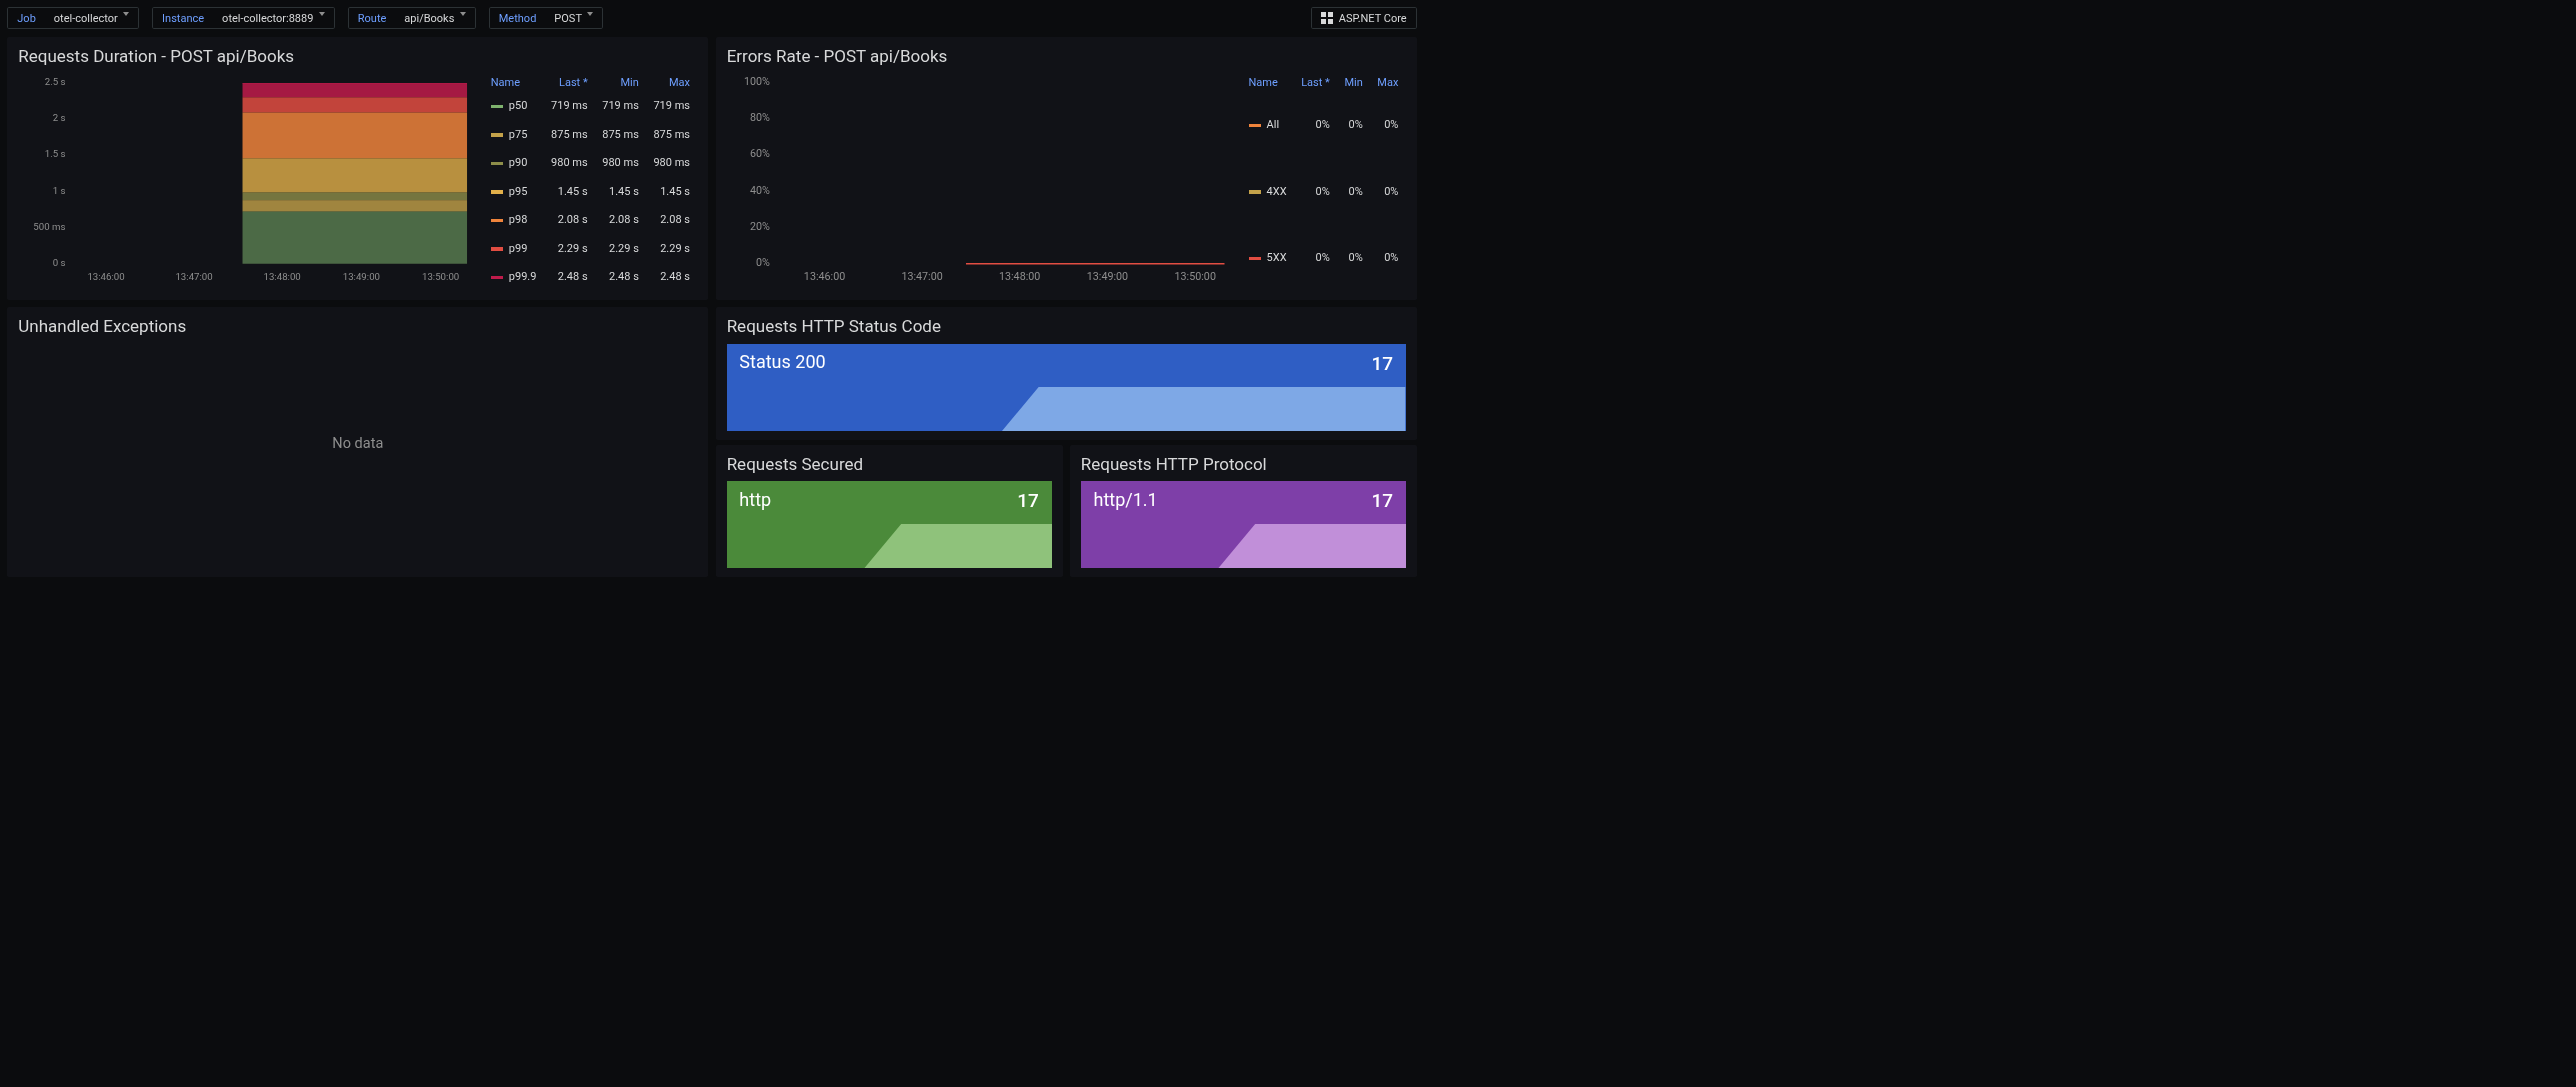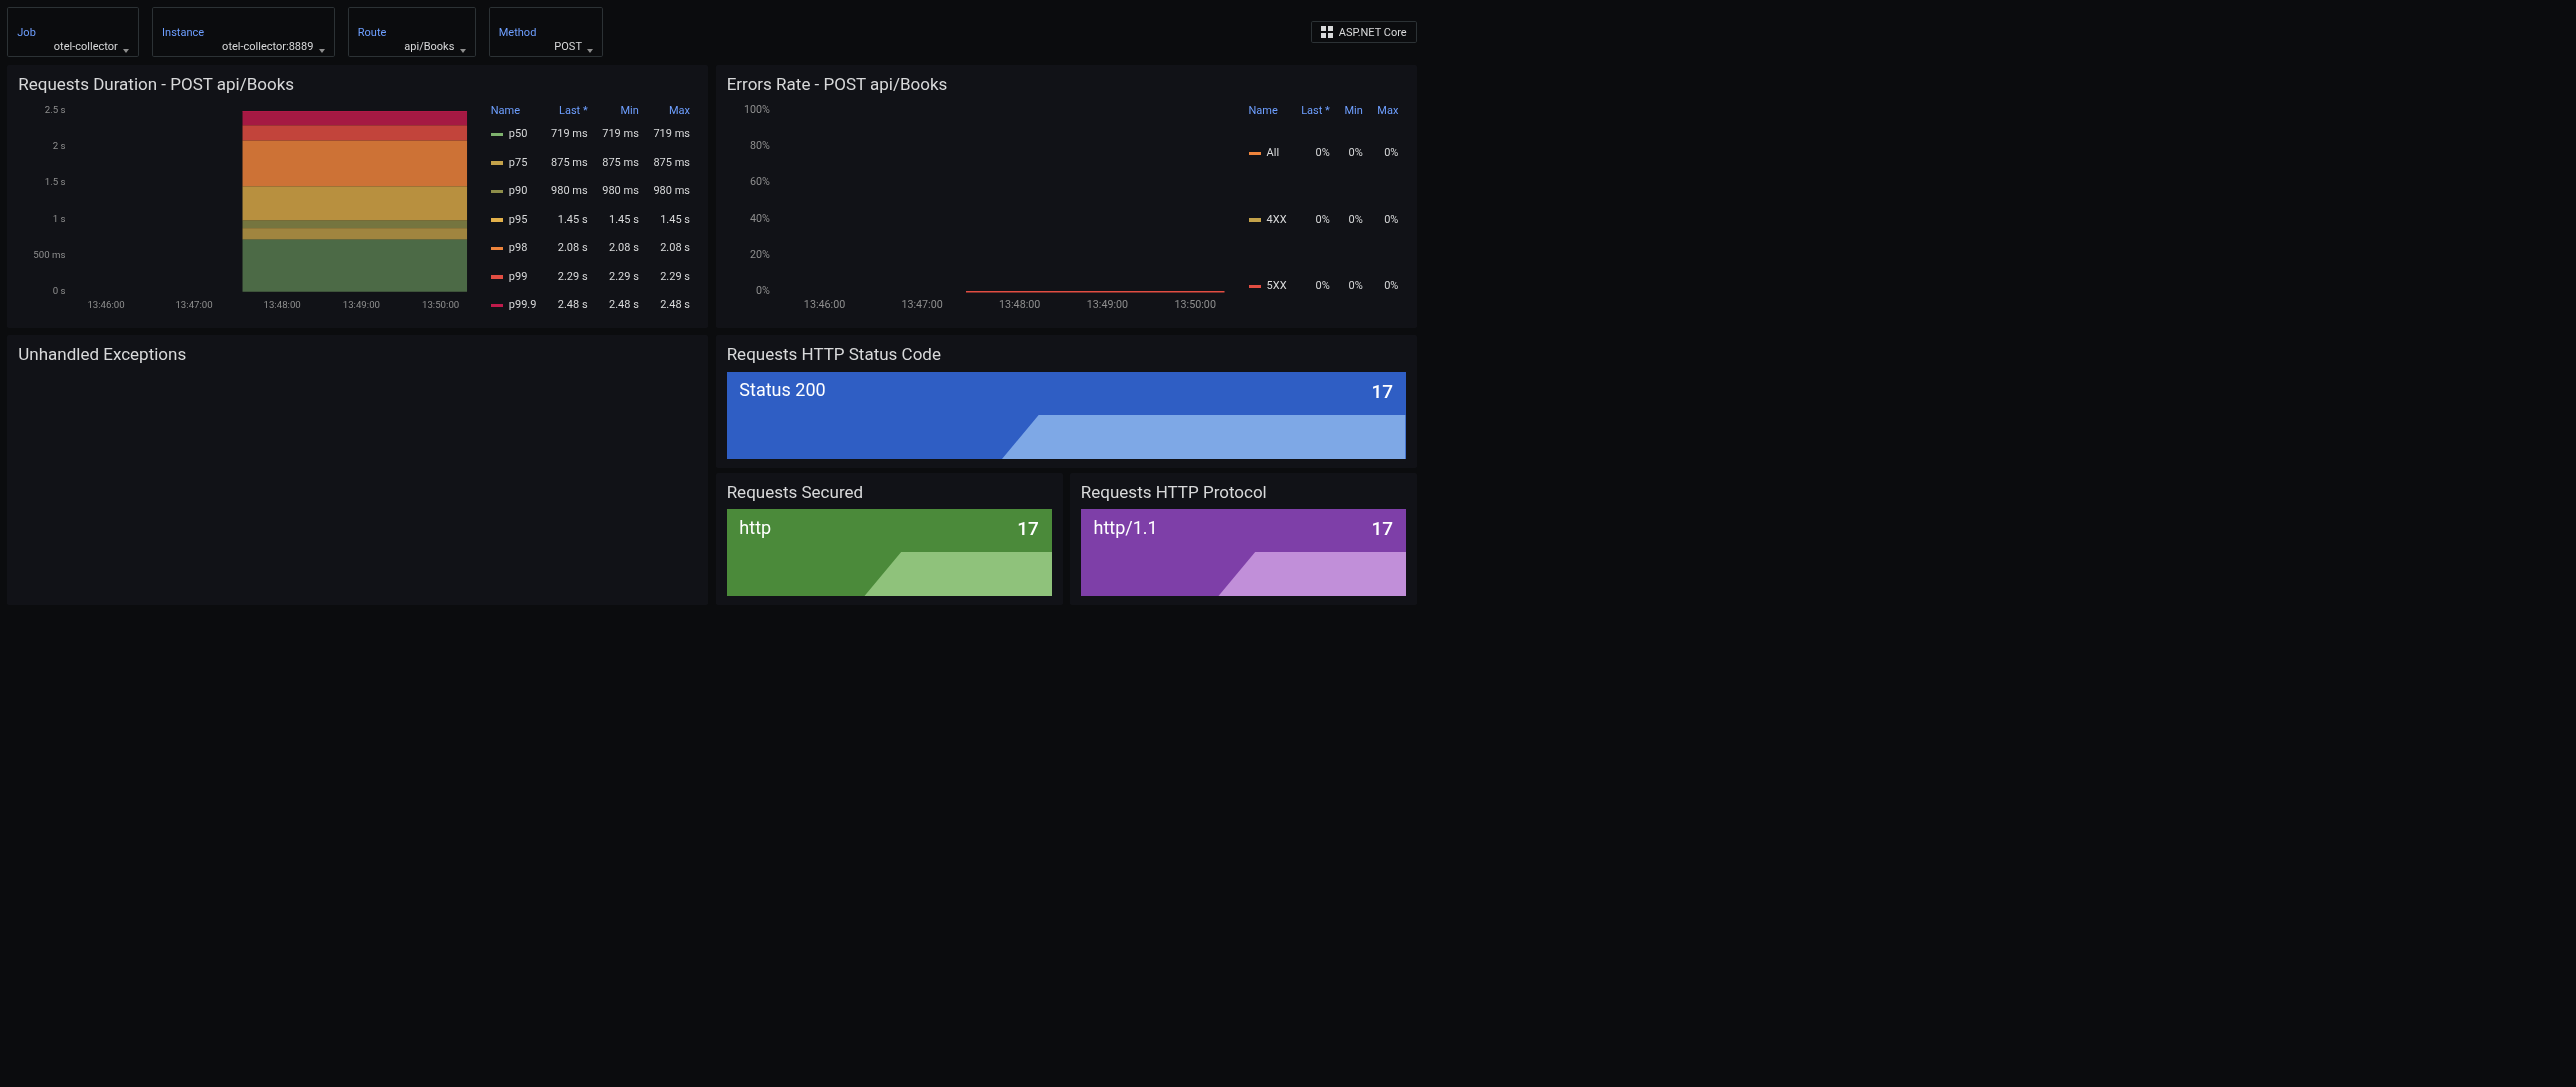--- a/index.html
+++ b/index.html
@@ -26,24 +26,23 @@
   }
   .filter-label {
     padding: 3.6px 9px;
     color: #6e9fff;
     font-size: 11px;
   }
   .filter-value {
     padding: 3.6px 9px;
     color: #d8d9da;
     display: flex;
-    align-items: flex-end;
+    align-items: flex-start;
     gap: 5.4px;
     cursor: pointer;
-    margin-top: 28px;
   }
   .chevron-down {
     width: 0; height: 0;
     border-left: 3.6px solid transparent;
     border-right: 3.6px solid transparent;
     border-top: 4.5px solid #8e8e8e;
   }
   .spacer { flex: 1; }
   .right-link {
     display: flex;
@@ -342,20 +341,21 @@
               <td>0%</td>
               <td>0%</td>
             </tr>
           </tbody>
       </table>
     </div>
   </div>
 
   <div class="panel" style="min-height:236px;">
     <div class="panel-title">Unhandled Exceptions</div>
+    <div class="no-data">No data</div>
   </div>
 
   <div class="panel-block">
 
     <div class="panel">
       <div class="panel-title">Requests HTTP Status Code</div>
       <div class="stat-panel" style="background:#2f5ec4;">
         <div class="stat-inner">
           <div class="stat-title">Status 200</div>
           <div class="stat-value">17</div>

